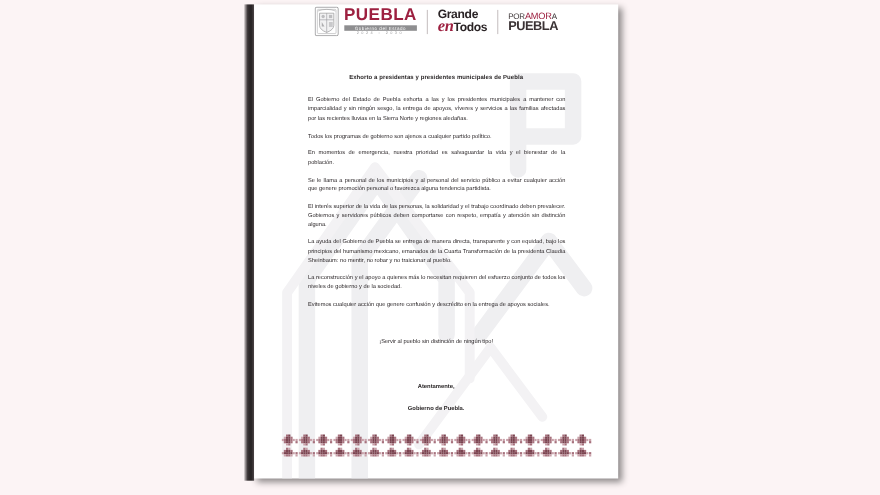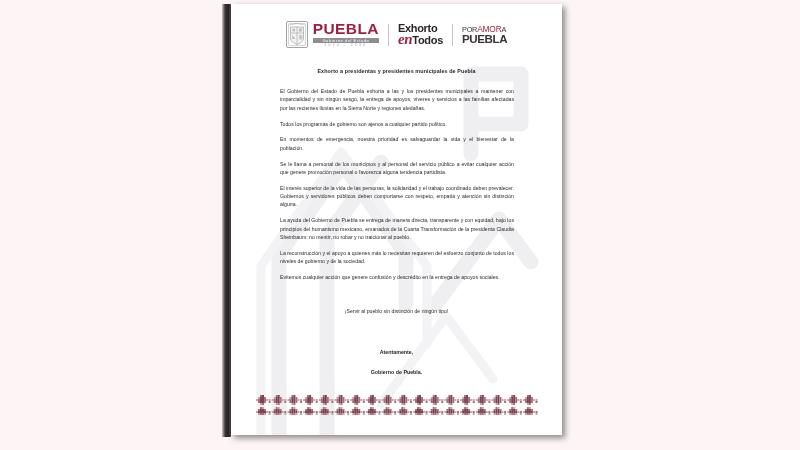--- a/index.html
+++ b/index.html
@@ -35,21 +35,21 @@
   
   #watermark {
     position: absolute;
     left: 0; top: 0; width: 331px; height: 431px;
     pointer-events: none;
   }
 
   
   .logo-row {
     position: absolute;
-    left: 0; top: 17px; width: 331px;
+    left: 0; top: 2px; width: 331px;
     display: flex;
     align-items: center;
     justify-content: center;
     gap: 9px;
   }
   .logo-block { display: flex; align-items: center; gap: 5px; }
 
   .shield { width: 22px; height: 27px; }
 
   .puebla-word {
@@ -205,21 +205,21 @@
         <div>
           <div class="puebla-word">PUEBLA</div>
           <div class="puebla-sub">Gobierno del Estado</div>
           <div class="puebla-years">2024 - 2030</div>
         </div>
       </div>
 
       <div class="divider-bar"></div>
 
       <div class="pensar">
-        <div>Exhorto</div>
+        <div>Grande</div>
         <div><span class="en">en</span><span>Todos</span></div>
       </div>
 
       <div class="divider-bar"></div>
 
       <div>
         <div class="poramor-top"><span>POR</span><span class="amor">AMOR</span><span>A</span></div>
         <div class="poramor-bottom">PUEBLA</div>
       </div>
 

